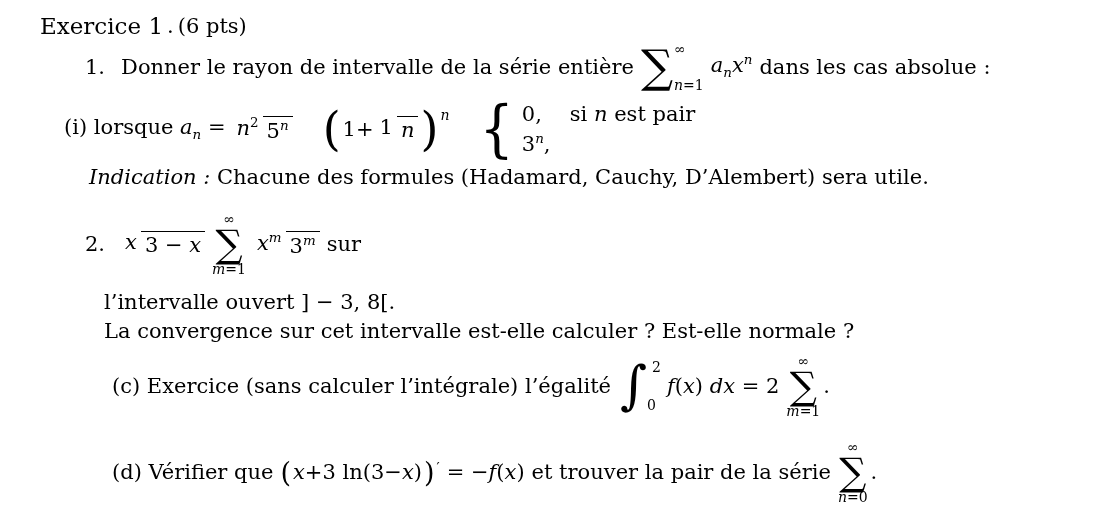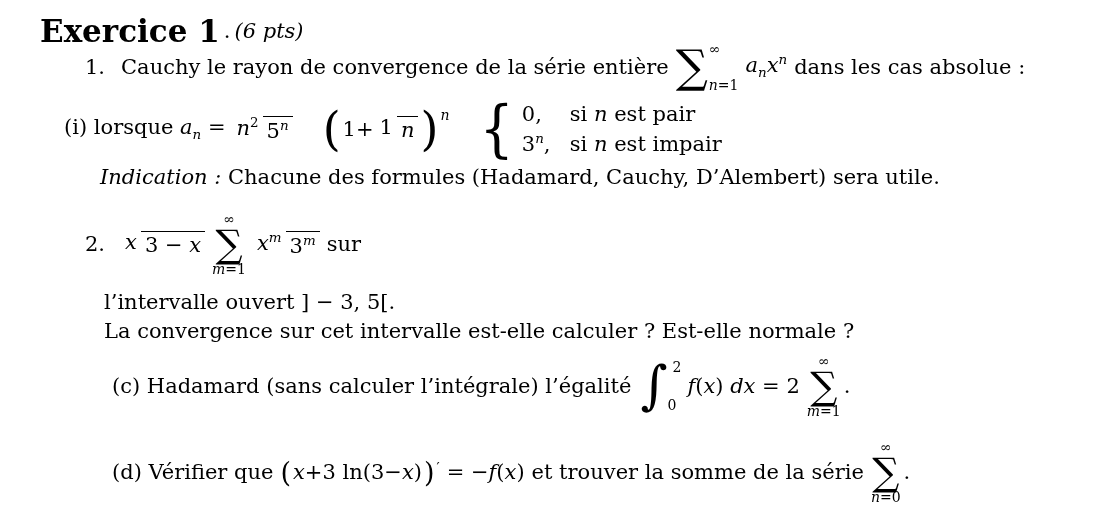--- a/index.html
+++ b/index.html
@@ -1,21 +1,21 @@
 <!DOCTYPE html>
 <html><head>
 <meta charset="utf-8">
 <style>
   *{box-sizing:border-box}
   html,body{margin:0;padding:0;background:#fff}
   .page{position:relative;width:1104px;height:525px;background:#fff;color:#000;
         font-family:"DejaVu Serif","DejaVu Sans",serif;font-size:21px;line-height:1.25;overflow:hidden}
   .row{position:absolute;display:flex;align-items:center;gap:7px;white-space:nowrap}
-  .bold{font-weight:bold;font-size:31px}
-  .it{font-style:italic}
+  .bold{font-weight:normal;font-size:23px}
+  .it{}
   sub,sup{font-size:64%}
   i{font-style:italic}
   .qnum{margin-right:9px}
   .frac{display:inline-flex;align-items:flex-start;line-height:1.05}
   .frac .fnum{padding:0 4px 2px}
   .frac .fden{border-top:1.4px solid #000;padding:2px 4px 0}
   .sum-inline{display:inline-flex;align-items:center;gap:1px}
   .sum-disp{display:inline-flex;flex-direction:column;align-items:center;line-height:1;gap:2px}
   .sigma{font-size:38px;line-height:.85}
   .sigma-lg{font-size:45px;line-height:.85}
@@ -34,41 +34,41 @@
   .brace{font-size:54px;line-height:1;transform:scaleY(1.15)}
   .caserows{display:inline-flex;flex-direction:column;gap:3px}
   .caserow{display:flex}
   .cval{min-width:48px}
   .sp{width:16px}
   .tight{margin-left:-4px}
   
   .r-header{left:40px;top:12px}
   .r-q1{left:85px;top:38px;height:58px}
   .r-cases{left:64px;top:92px;height:74px}
-  .r-ind{left:100px;top:161px;height:32px}
+  .r-ind{left:89px;top:161px;height:32px}
   .r-q2a{left:85px;top:201px;height:86px}
   .r-int{left:104px;top:287px;height:30px}
   .r-conv{left:104px;top:316px;height:30px}
   .r-c{left:112px;top:346px;height:80px}
   .r-d{left:112px;top:426px;height:92px}
 </style>
 </head>
 <body>
 
 <div class="page">
 
   <div class="row r-header" style="gap:4px">
     <span class="bold">Exercice 1</span>
       <span class="bold" style="font-weight:normal;font-size:21px">.</span>
     <span class="it">(6 pts)</span>
   </div>
 
   <div class="row r-q1">
     <span class="qnum">1.</span>
-    <span>Cauchy le rayon de convergence de la série entière</span>
+    <span>Donner le rayon de intervalle de la série entière</span>
     <span class="sum-inline">
       <span class="sigma-lg">∑</span>
       <span class="side">
         <span class="lim">∞</span>
         <span class="lim"><i>n</i>=1</span>
       </span>
     </span>
     <span><i>a</i><sub><i>n</i></sub><i>x</i><sup><i>n</i></sup></span>
     <span>dans les cas absolue :</span>
   </div>
@@ -93,21 +93,20 @@
     <span class="sp"></span>
     <span class="casesgrp">
       <span class="brace">{</span>
       <span class="caserows">
         <span class="caserow">
           <span class="cval">0,</span>
           <span>si <i>n</i> est pair</span>
         </span>
         <span class="caserow">
           <span class="cval">3<sup><i>n</i></sup>,</span>
-          <span>si <i>n</i> est impair</span>
         </span>
       </span>
     </span>
   </div>
 
   <div class="row r-ind">
     <span><i>Indication :</i> Chacune des formules (Hadamard, Cauchy, D’Alembert) sera utile.</span>
   </div>
 
   <div class="row r-q2a">
@@ -122,29 +121,29 @@
       <span class="lim"><i>m</i>=1</span>
     </span>
     <span class="frac">
       <span class="fnum"><i>x</i><sup><i>m</i></sup></span>
       <span class="fden">3<sup><i>m</i></sup></span>
     </span>
     <span>sur</span>
   </div>
 
   <div class="row r-int">
-    <span>l’intervalle ouvert ] − 3, 5[.</span>
+    <span>l’intervalle ouvert ] − 3, 8[.</span>
   </div>
 
   <div class="row r-conv">
     <span>La convergence sur cet intervalle est-elle calculer ? Est-elle normale ?</span>
   </div>
 
   <div class="row r-c">
-    <span>(c) Hadamard (sans calculer l’intégrale) l’égalité</span>
+    <span>(c) Exercice (sans calculer l’intégrale) l’égalité</span>
     <span class="intgrp">
       <span class="int-sign">∫</span>
       <span class="int-side">
         <span class="lim int-top">2</span>
         <span class="lim int-bot">0</span>
       </span>
     </span>
     <span><i>f</i>(<i>x</i>) <i>dx</i> = 2</span>
     <span class="sum-disp">
       <span class="lim">∞</span>
@@ -156,21 +155,21 @@
 
   <div class="row r-d">
     <span>(d) Vérifier que</span>
     <span class="grp">
       <span class="bp-sm">(</span>
       <span><i>x</i>+3 ln(3−<i>x</i>)</span>
       <span class="bp-sm">)</span>
       <span class="prime">′</span>
     </span>
     <span>= −<i>f</i>(<i>x</i>)</span>
-    <span>et trouver la somme de la série</span>
+    <span>et trouver la pair de la série</span>
     <span class="sum-disp">
       <span class="lim">∞</span>
       <span class="sigma">∑</span>
       <span class="lim"><i>n</i>=0</span>
     </span>
     <span class="tight">.</span>
   </div>
 
 </div>
 

